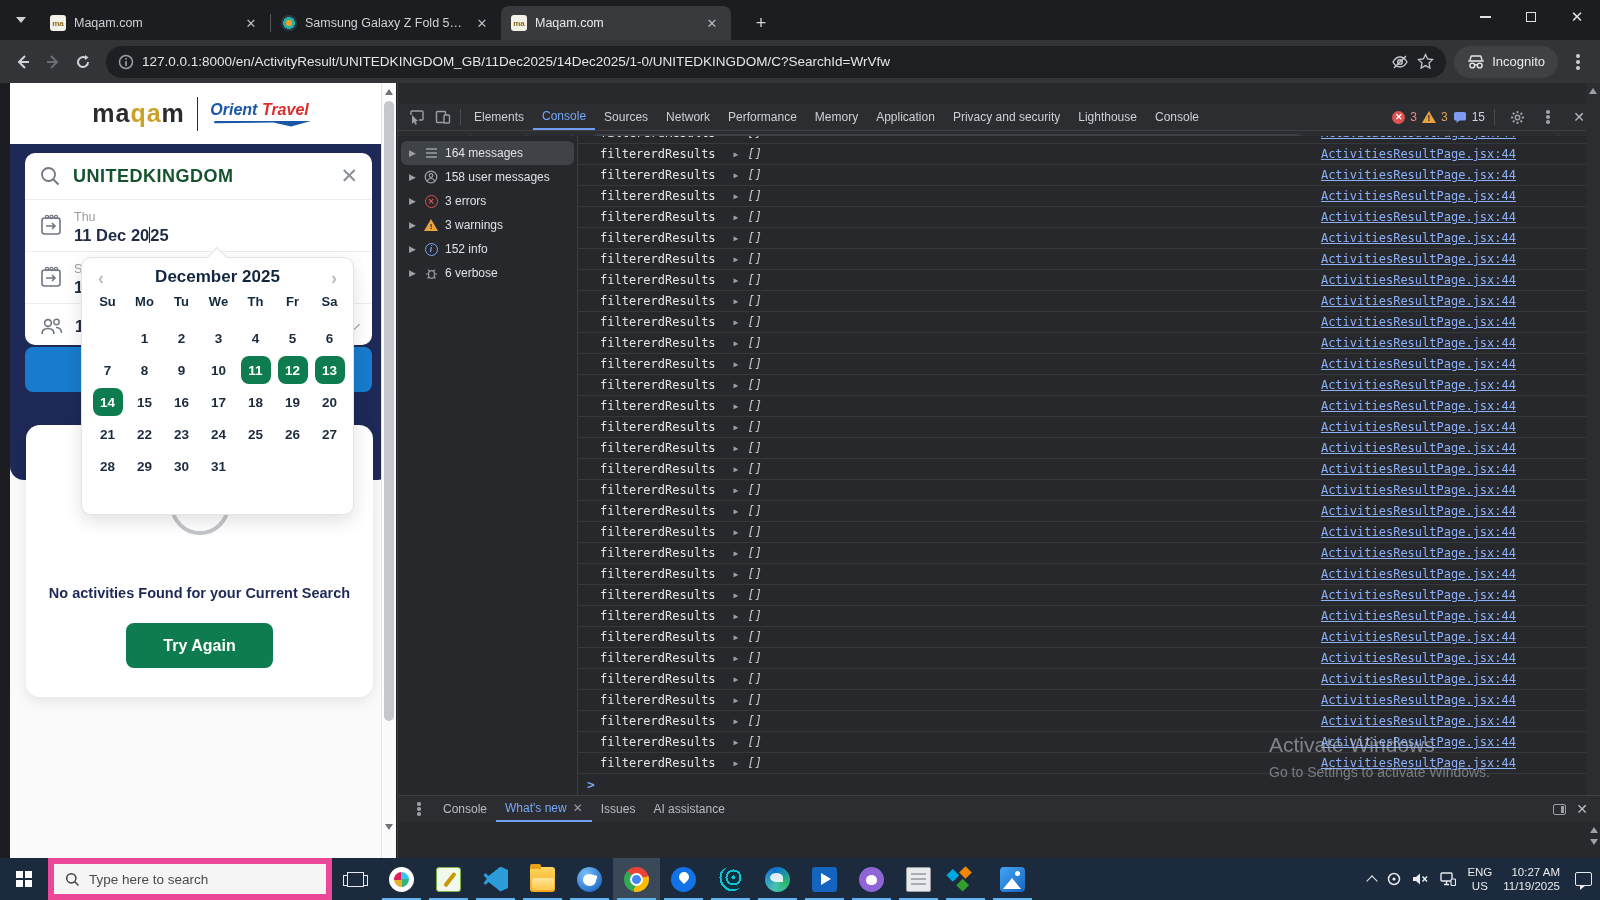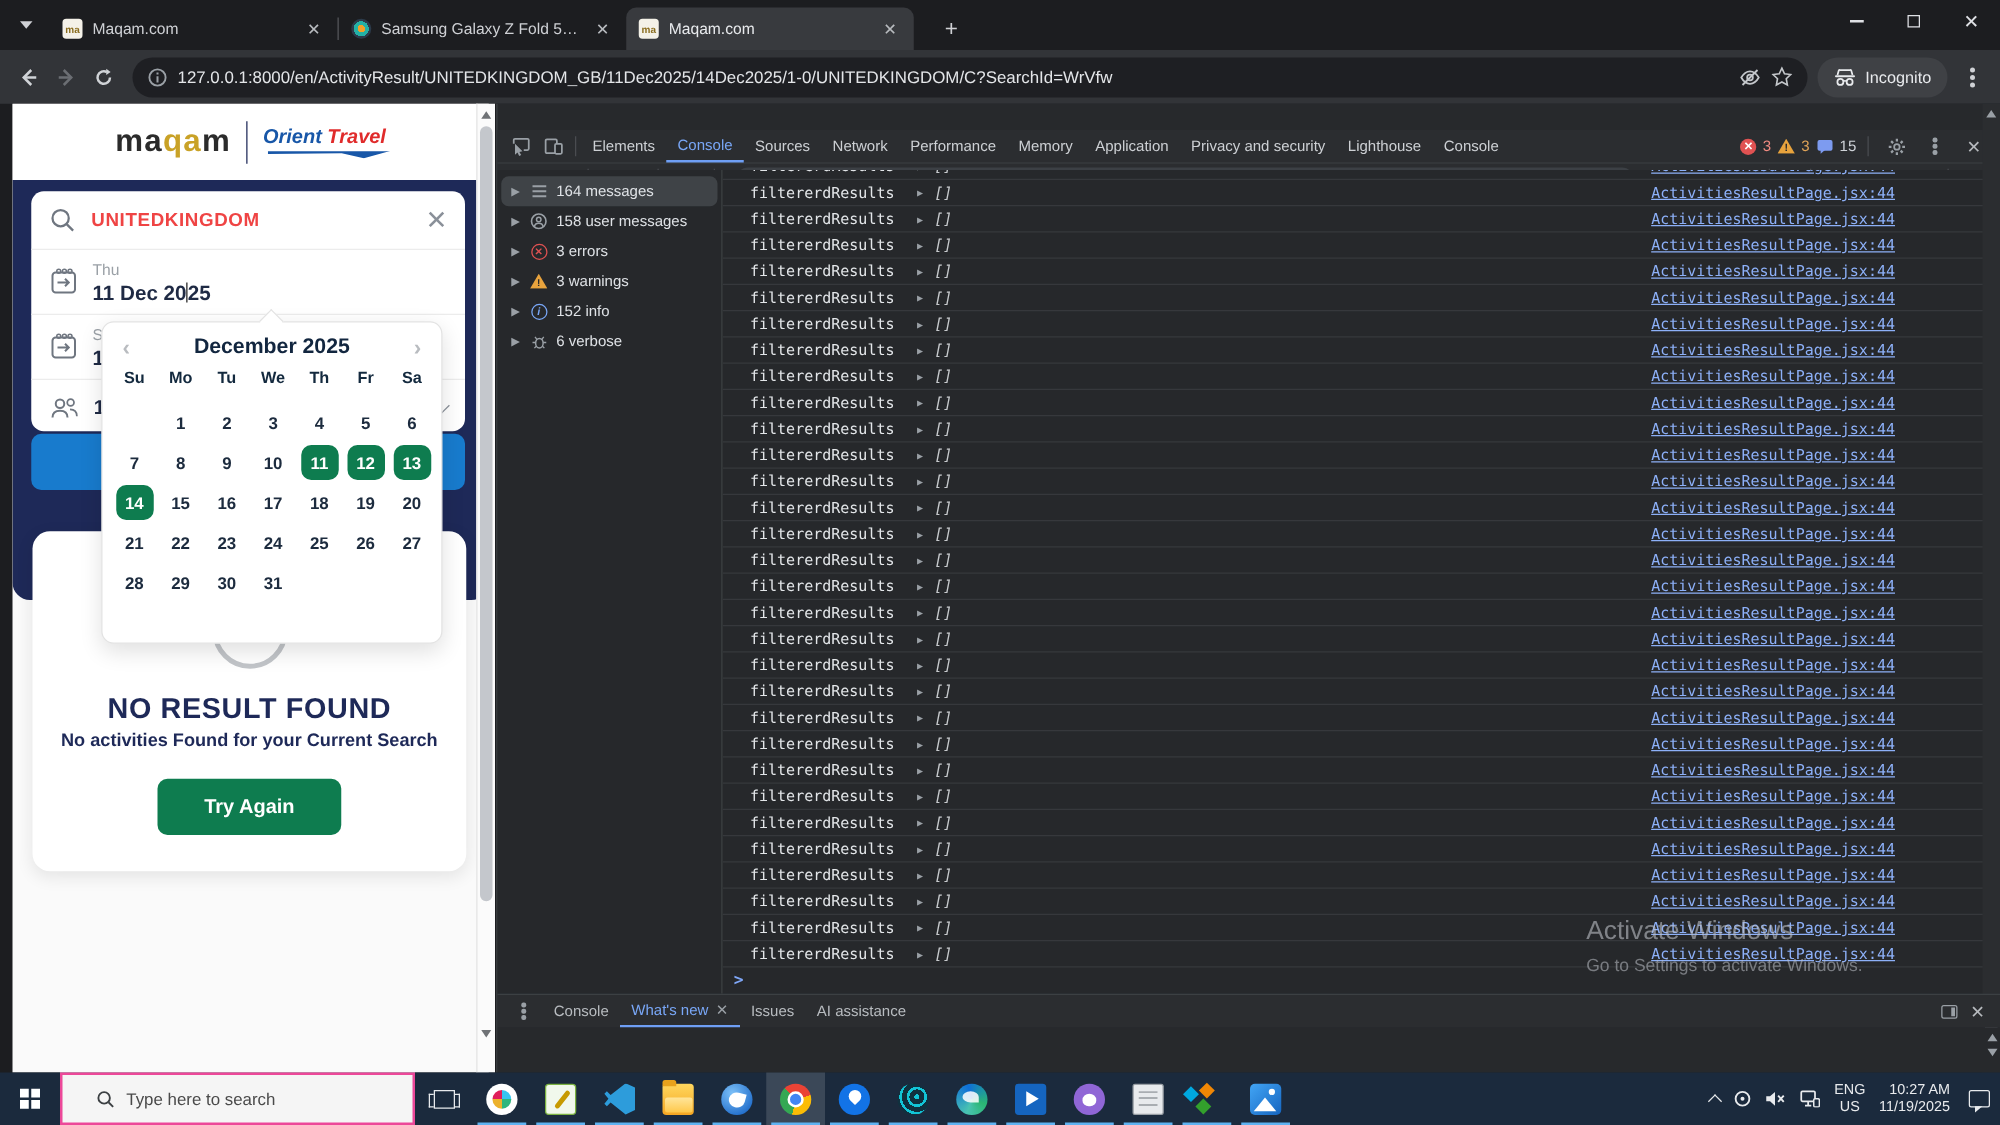--- a/index.html
+++ b/index.html
@@ -61,21 +61,21 @@
   .orient-swoosh { position:absolute; left:4px; right:-4px; bottom:0; height:6px; background:#1857a8;
     clip-path:polygon(0 0, 100% 0, 78% 100%, 60% 35%, 0 45%); }
 
   #site-hero { position:absolute; top:61px; left:0; width:381px; height:336px; background:#1e2958;
     border-radius:0 0 14px 14px; }
   #search-card { position:absolute; left:15px; top:9px; width:347px; height:192px; background:#fff;
     border-radius:10px; overflow:visible; }
   .sc-row { display:flex; align-items:center; padding:0 14px; border-bottom:1px solid #ececec; position:relative; }
   .sc-row:last-child { border-bottom:none; }
   #row-search { height:47px; gap:12px; }
-  #search-value { font-size:15px; font-weight:bold; letter-spacing:.5px; color:#ef4444; flex:1; }
+  #search-value { font-size:18px; font-weight:bold; letter-spacing:.5px; color:#14532d; flex:1; }
   .x-close { color:#8a9099; font-size:21px; font-weight:300; }
   .sc-field { height:52px; gap:10px; }
   .field-text .fl { font-size:12.5px; color:#9aa0a6; line-height:14px; }
   .field-text .fv { font-size:16.5px; color:#1f2a44; font-weight:bold; line-height:20px; }
   .caret-bar { display:inline-block; width:1px; height:16px; background:#222; vertical-align:-2px; }
   #row-trav { height:45px; gap:10px; }
   #trav-chevron { margin-left:auto; width:9px; height:9px; border-right:1.8px solid #8a9099;
     border-bottom:1.8px solid #8a9099; transform:rotate(45deg); margin-top:-4px; }
   #search-btn { position:absolute; left:15px; top:203px; width:347px; height:45px; background:#187bcd;
     border-radius:8px; }
@@ -199,22 +199,22 @@
   .strip-arrows i { width:0; height:0; border-left:4px solid transparent; border-right:4px solid transparent; }
   .sa-up { border-bottom:6px solid #9aa0a6; }
   .sa-down { border-top:6px solid #9aa0a6; }
 
   
   #taskbar { position:absolute; left:0; bottom:0; right:0; height:42px; background:#1b2a3d;
     display:flex; align-items:stretch; color:#e8eaed; }
   #start-btn { width:48px; display:flex; align-items:center; justify-content:center; }
   .win-logo { display:grid; grid-template-columns:7px 7px; grid-template-rows:7px 7px; gap:1.5px; }
   .win-logo i { background:#fff; }
-  #tb-search { width:284px; background:#f5f5f5; border:2px solid #ec4899; display:flex; align-items:center;
-    gap:9px; padding:0 27px; color:#4a4a4a; font-size:13.5px; }
+  #tb-search { width:284px; background:#f5f5f5; border:6px solid #ec4899; display:flex; align-items:center;
+    gap:9px; padding:0 11px; color:#4a4a4a; font-size:13.5px; }
   #taskview { width:46px; display:flex; align-items:center; justify-content:center; }
   .tv-ico { width:17px; height:15px; border:1.5px solid #e8eaed; position:relative; }
   .tv-ico::before { content:""; position:absolute; left:-5px; top:2px; width:3px; height:9px; border:1.5px solid #e8eaed; border-right:none; }
   .tv-ico::after { content:""; position:absolute; right:-5px; top:2px; width:3px; height:9px; border:1.5px solid #e8eaed; border-left:none; }
   #tb-apps { display:flex; align-items:stretch; }
   .app-slot { width:47px; display:flex; align-items:center; justify-content:center; position:relative; }
   .app-slot.active-app { background:rgba(255,255,255,.14); }
   .app-underline { position:absolute; bottom:0; left:4px; right:4px; height:2.5px; background:#5fb3f2; }
   .ai { width:25px; height:25px; position:relative; }
   .ai-slack { background:#fff; border-radius:50%; }
@@ -420,21 +420,20 @@
                 <path d="M17 11.5 Q22.5 11.5 22.5 17" stroke="#6f7680" stroke-width="1.4" fill="none"></path>
               </svg>
             <span class="fv" style="font-size:16px;color:#1f2a44;font-weight:bold;">1</span>
             <span id="trav-chevron"></span>
           </div>
         </div>
       </div>
 
       <div id="result-card">
         <div id="result-circle"></div>
-        <div id="nr-title">NO RESULT FOUND</div>
         <div id="nr-sub">No activities Found for your Current Search</div>
         <div id="try-again">Try Again</div>
       </div>
 
       <div id="datepicker">
         <span id="dp-caret"></span>
         <span class="dp-arrow" id="dp-prev">‹</span>
         <div id="dp-title">December 2025</div>
         <span class="dp-arrow" id="dp-next">›</span>
         <div id="dp-headers">

